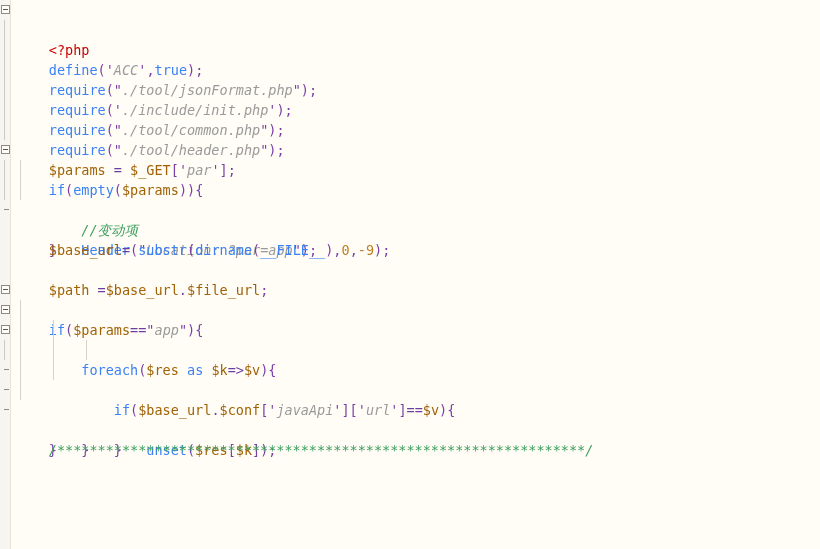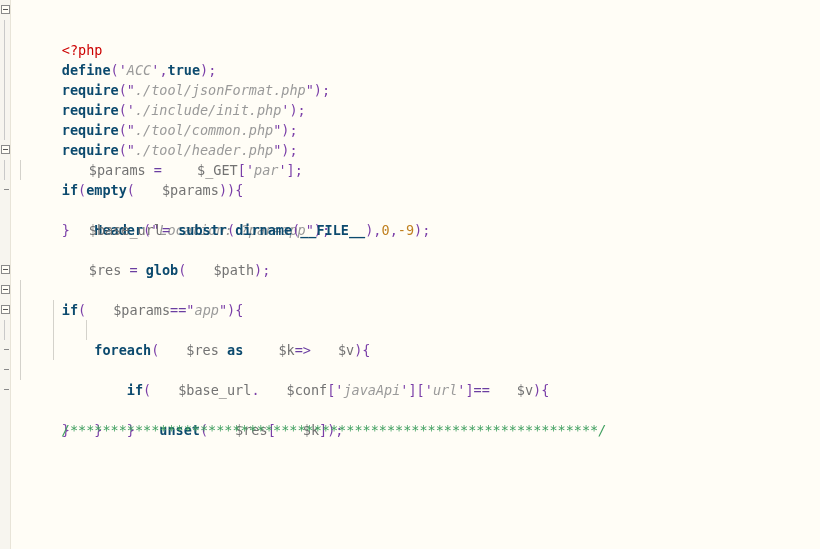--- a/index.html
+++ b/index.html
@@ -31,21 +31,20 @@
     position: absolute;
     left: 0; top: 0;
     width: 820px;
     height: 549px;
   }
   .line {
     position: relative;
     height: 20px;
     line-height: 20px;
     white-space: pre;
-    padding-left: 13px;
     box-sizing: border-box;
   }
   
   .fold {
     position: absolute;
     left: 1px;
     top: 5px;
     width: 9px;
     height: 9px;
     border: 1px solid #8a8a8a;
@@ -80,22 +79,22 @@
   }
   
   .iguide {
     position: absolute;
     top: 0;
     width: 1px;
     height: 20px;
     background: #d4d2cb;
   }
   
-  .kw    { color: #0c4a6e; font-weight: bold; }
-  .var   { color: #737373; margin-left: 27px; }                          
+  .kw    { color: #3b82f6; font-weight: normal; }
+  .var   { color: #a16207; }                          
   .str   { color: #9a9a9a; font-style: italic; }                          
   .punc  { color: #7a3ea8; }                          
   .num   { color: #c08020; }                          
   .cmt   { color: #3f9f5f; font-style: italic; }      
   .tag   { color: #cc0000; }                          
   .plain { color: #404040; }
   .op    { color: #6a3ea1; }
 </style>
 </head>
 <body>
@@ -138,44 +137,49 @@
     <div class="line">
       <span class="foldbar"></span>
       <span class="var">$params</span><span class="plain"> </span><span class="op">=</span><span class="plain"> </span><span class="var">$_GET</span><span class="punc">[</span><span class="punc">'</span><span class="str">par</span><span class="punc">'</span><span class="punc">];</span>
     </div>
 
     <div class="line">
       <span class="fold"></span>
       <span class="kw">if</span><span class="punc">(</span><span class="kw">empty</span><span class="punc">(</span><span class="var">$params</span><span class="punc">)){</span>
     </div>
 
+    <div class="line">
+      <span class="foldbar"></span>
+      <span class="iguide" style="left:20px"></span>
+      <span class="cmt">    //变动项</span>
+    </div>
 
     <div class="line">
       <span class="foldbar"></span>
       <span class="iguide" style="left:20px"></span>
       <span class="plain">    </span><span class="kw">Header</span><span class="punc">(</span><span class="punc">"</span><span class="str">Location: ?par=app</span><span class="punc">"</span><span class="punc">);</span>
     </div>
 
     <div class="line">
       <span class="foldend"></span>
       <span class="punc">}</span>
     </div>
 
     <div class="line">
       <span class="var">$base_url</span><span class="op">=</span><span class="plain"> </span><span class="kw">substr</span><span class="punc">(</span><span class="kw">dirname</span><span class="punc">(</span><span class="kw">__FILE__</span><span class="punc">),</span><span class="num">0</span><span class="punc">,</span><span class="num">-9</span><span class="punc">);</span>
     </div>
 
     <div class="line"></div>
 
 
 
-
-    <div class="line">
-      <span class="var">$res</span><span class="plain"> </span><span class="op">=</span><span class="plain"> </span><span class="kw">glob</span><span class="punc">(</span><span class="var">$path</span><span class="punc">);</span>
-    </div>
+    <div class="line">
+      <span class="var">$path</span><span class="plain"> </span><span class="op">=</span><span class="var">$base_url</span><span class="punc">.</span><span class="var">$file_url</span><span class="punc">;</span>
+    </div>
+
 
 
     <div class="line">
       <span class="fold"></span>
       <span class="kw">if</span><span class="punc">(</span><span class="var">$params</span><span class="op">==</span><span class="punc">"</span><span class="str">app</span><span class="punc">"</span><span class="punc">){</span>
     </div>
 
     <div class="line">
       <span class="fold"></span>
       <span class="iguide" style="left:20px"></span>

